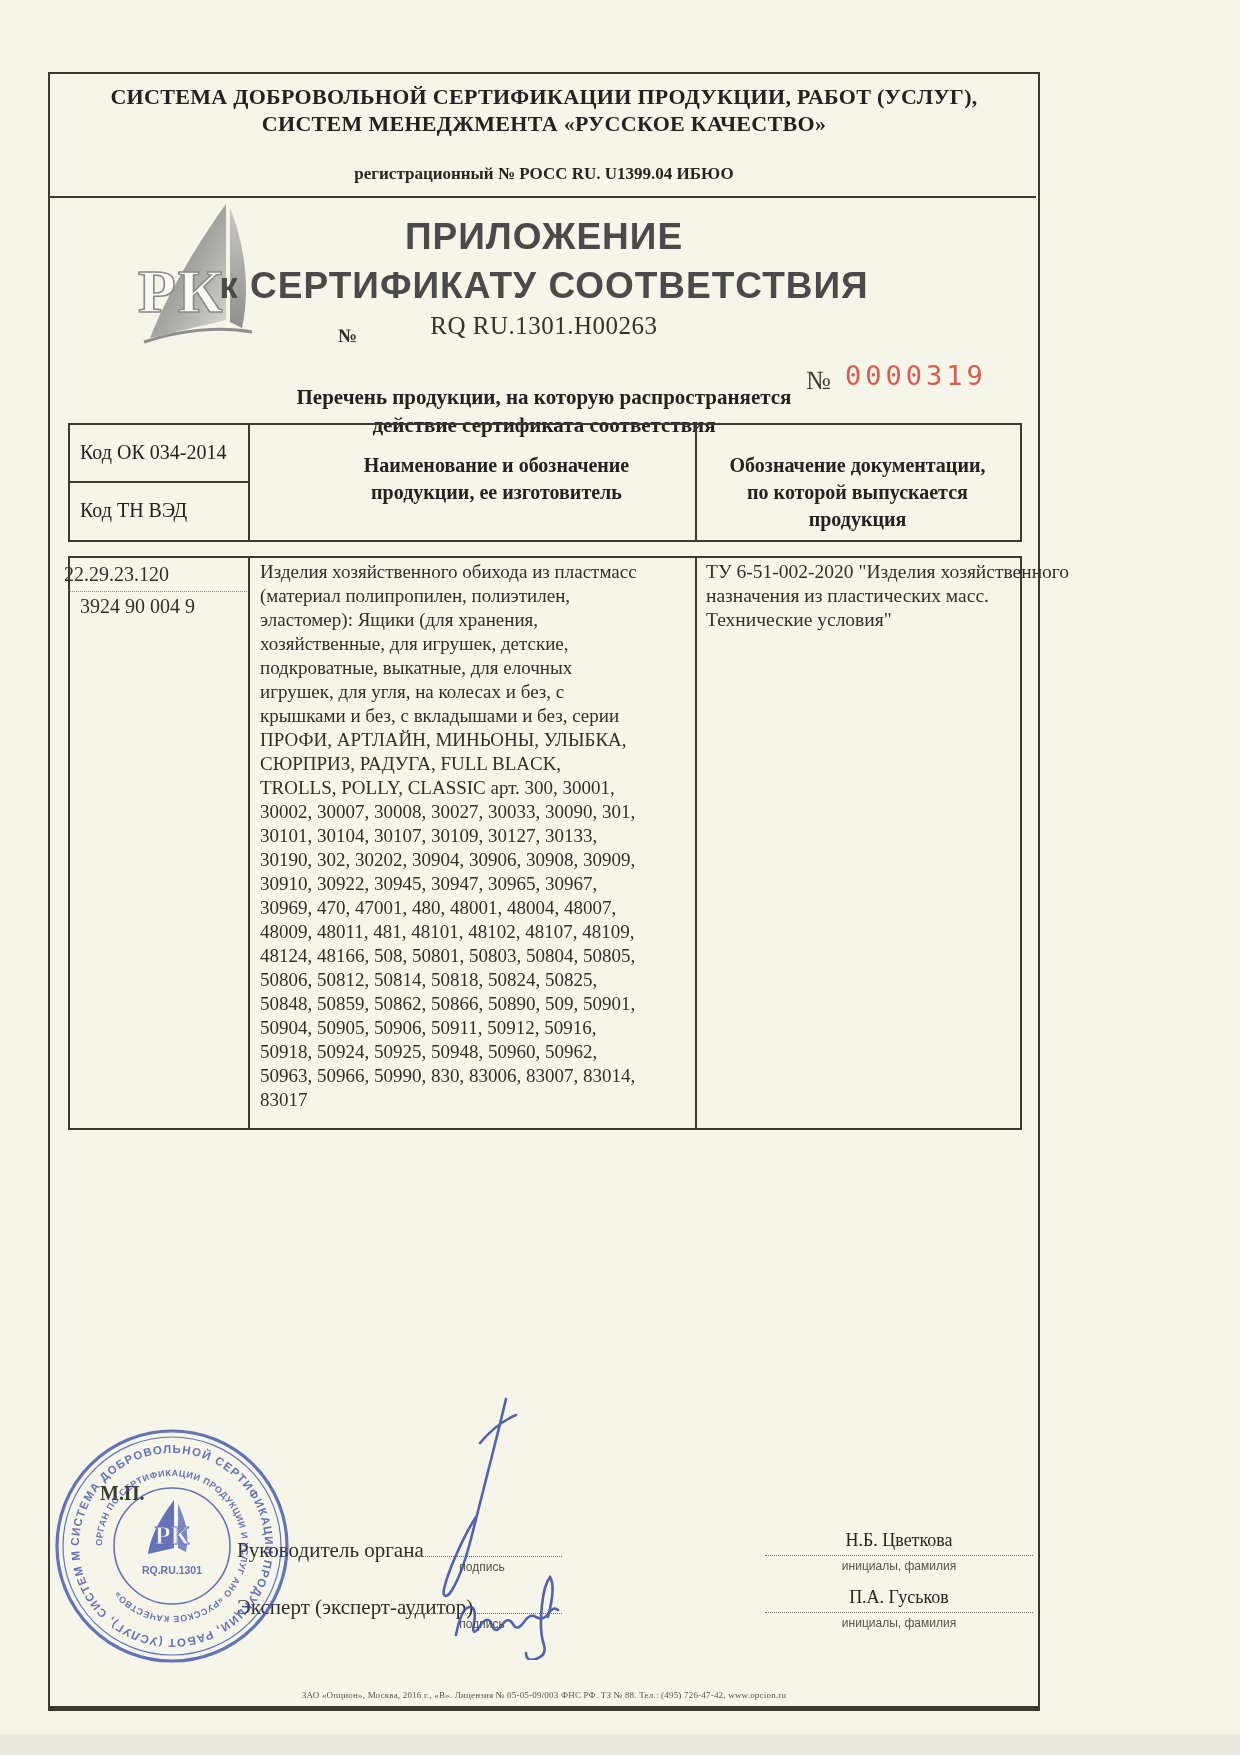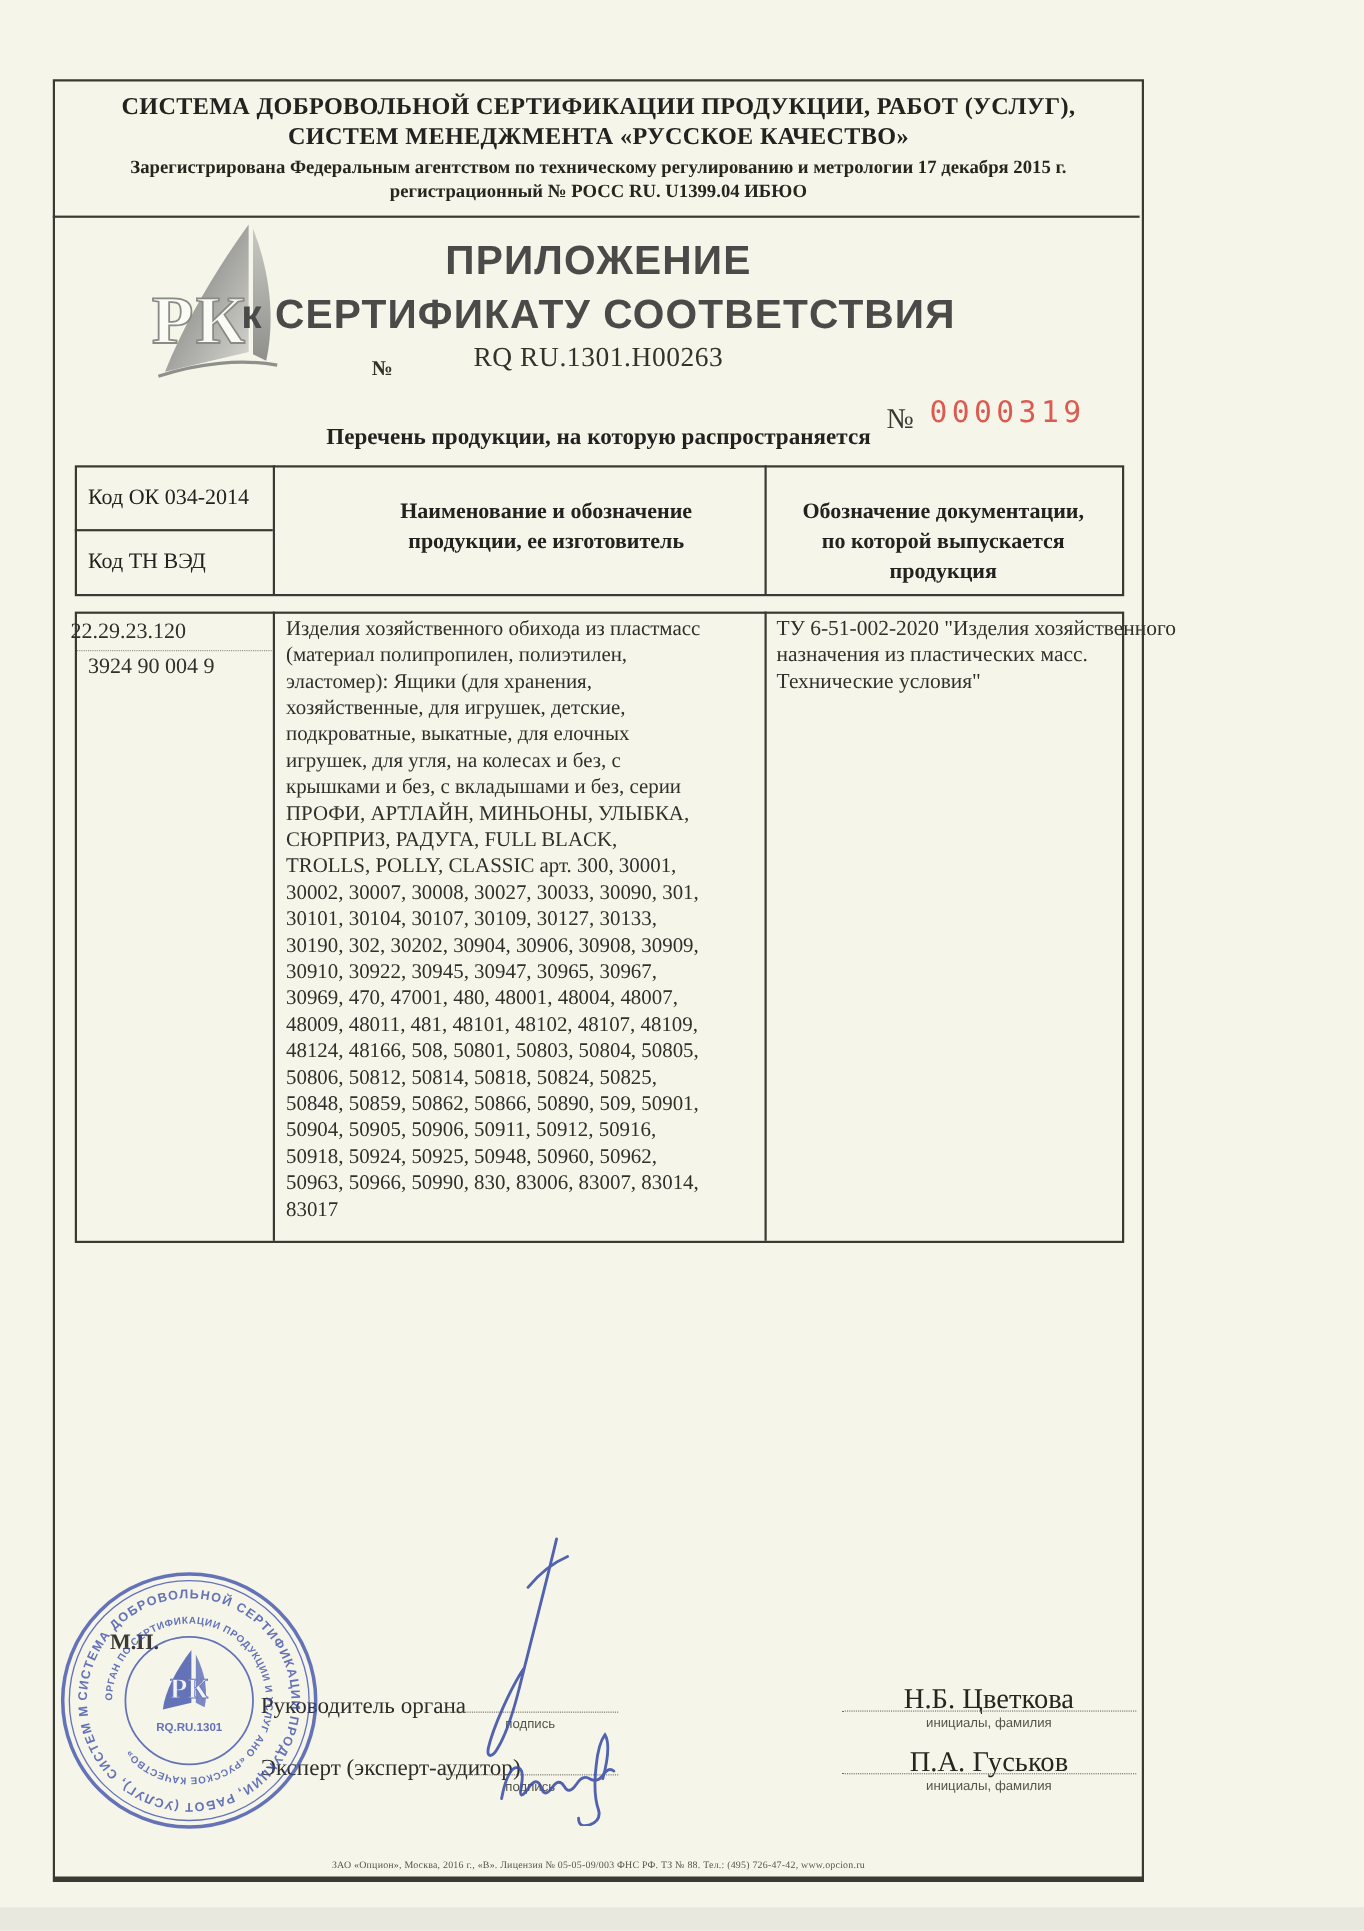--- a/index.html
+++ b/index.html
@@ -21,34 +21,33 @@
   .box{border:2px solid #3a3a32;}
   .vdiv{border-left:2px solid #3a3a32;width:0;}
   .hdr-cell{font-weight:normal;font-size:20px;color:#22221e;}
   .hdr-center{font-weight:bold;font-size:20px;color:#22221e;text-align:center;white-space:pre-line;line-height:27px;}
   .cellserif{font-size:20px;color:#30302a;}
   .dotted{border-top:1px dotted #8a8a80;height:0;}
   .bodytext{font-size:19px;line-height:24px;color:#30302a;white-space:pre;}
   .sig-label{font-size:21px;color:#2e2e28;white-space:nowrap;}
   .sigline{border-bottom:1.5px dotted #6a6a60;height:0;}
   .cap{font-family:"Liberation Sans",sans-serif;font-size:12px;color:#55554c;text-align:center;}
-  .name{font-size:26px;color:#26261f;text-align:center;white-space:nowrap;}
+  .name{font-size:18px;color:#26261f;text-align:center;white-space:nowrap;}
   .mp{font-weight:bold;font-size:20px;color:#3a3a32;}
   .footer{font-size:9px;color:#56564a;letter-spacing:.2px;text-align:center;}
 </style>
 </head>
 <body>
 
 <div class="page">
 
   <div class="abs frame"></div>
 
   <div class="abs ctr h1" style="top:84px;">СИСТЕМА ДОБРОВОЛЬНОЙ СЕРТИФИКАЦИИ ПРОДУКЦИИ, РАБОТ (УСЛУГ),</div>
   <div class="abs ctr h1" style="top:111px;">СИСТЕМ МЕНЕДЖМЕНТА «РУССКОЕ КАЧЕСТВО»</div>
-  <div class="abs ctr h2" style="top:142px;">Зарегистрирована Федеральным агентством по техническому регулированию и метрологии 17 декабря 2015 г.</div>
   <div class="abs ctr h2" style="top:164px;">регистрационный № РОСС RU. U1399.04 ИБЮО</div>
   <div class="abs hline" style="left:48px;top:196px;width:988px;"></div>
 
   <svg class="abs" style="left:130px;top:200px;" width="145" height="152" viewBox="0 0 145 152">
     <defs>
       <linearGradient id="sailg" x1="0" y1="0" x2="1" y2="1">
         <stop offset="0" stop-color="#6e6e6c"></stop>
           <stop offset="0.55" stop-color="#a8a8a4"></stop>
           <stop offset="1" stop-color="#d8d8d2"></stop>
       </linearGradient>
@@ -61,20 +60,21 @@
     <path d="M100,8 C116,48 120,92 112,128 L100,122 Z" fill="url(#sailg2)"></path>
     <path d="M14,142 C50,130 90,126 122,132" stroke="#8f8f8b" stroke-width="3" fill="none"></path>
     <text x="8" y="112" font-family="Liberation Serif, serif" font-weight="bold" font-size="62" fill="#fbfbf6" stroke="#8a8a86" stroke-width="1.6" letter-spacing="2">РК</text>
   </svg>
 
   <div class="abs ctr t-sans" style="top:216px;">ПРИЛОЖЕНИЕ</div>
   <div class="abs ctr t-sans" style="top:265px;">к СЕРТИФИКАТУ СООТВЕТСТВИЯ</div>
   <div class="abs ctr rqline" style="top:312px;">RQ RU.1301.H00263</div>
   <div class="abs no-small" style="left:338px;top:325px;">№</div>
   <div class="abs ctr sub" style="top:341px;">Перечень продукции, на которую распространяется</div>
+  <div class="abs ctr sub" style="top:369px;">действие сертификата соответствия</div>
   <div class="abs no-label" style="left:806px;top:366px;">№</div>
   <div class="abs no-red" style="left:845px;top:360px;">0000319</div>
 
   <div class="abs box" style="left:68px;top:423px;width:950px;height:115px;"></div>
   <div class="abs vdiv" style="left:248px;top:423px;height:117px;"></div>
   <div class="abs vdiv" style="left:695px;top:423px;height:117px;"></div>
   <div class="abs hline" style="left:68px;top:481px;width:180px;"></div>
   <div class="abs hdr-cell" style="left:80px;top:441px;">Код ОК 034-2014</div>
   <div class="abs hdr-cell" style="left:80px;top:499px;">Код ТН ВЭД</div>
   <div class="abs hdr-center" style="left:250px;top:452px;width:445px;padding-left:24px;">Наименование и обозначение

